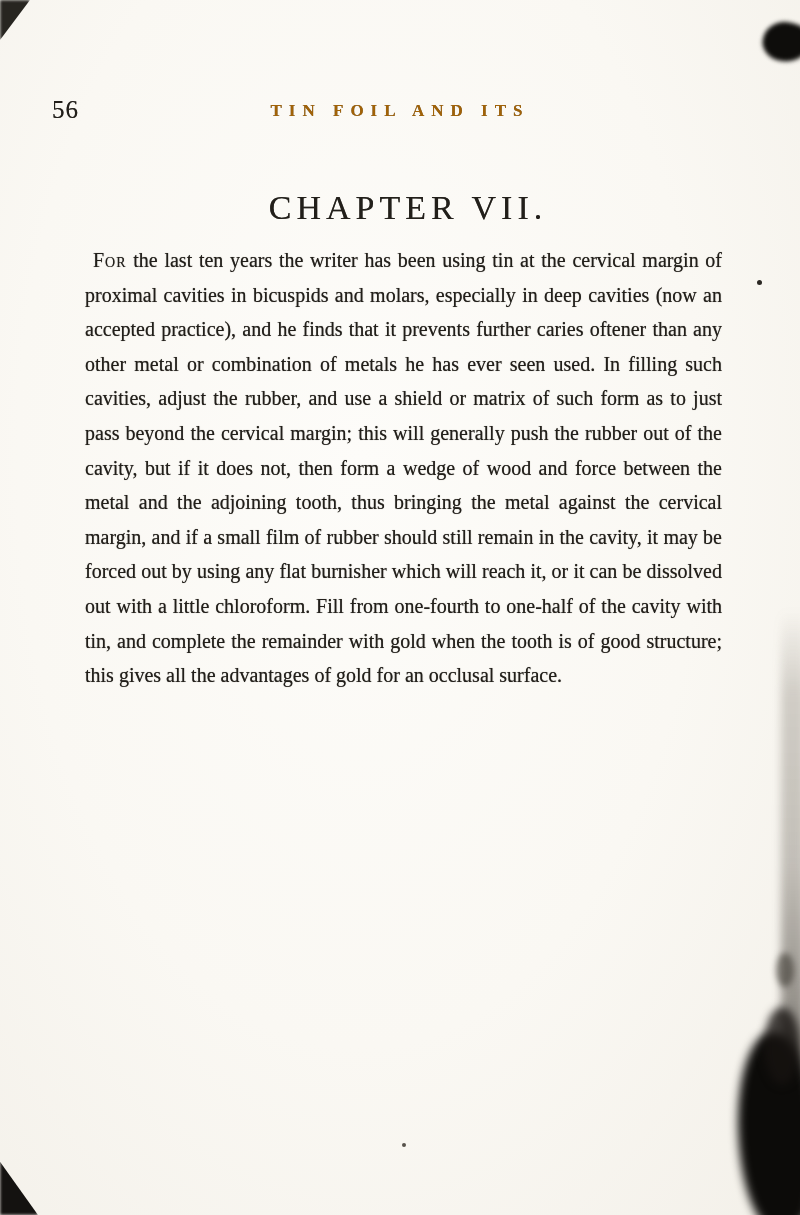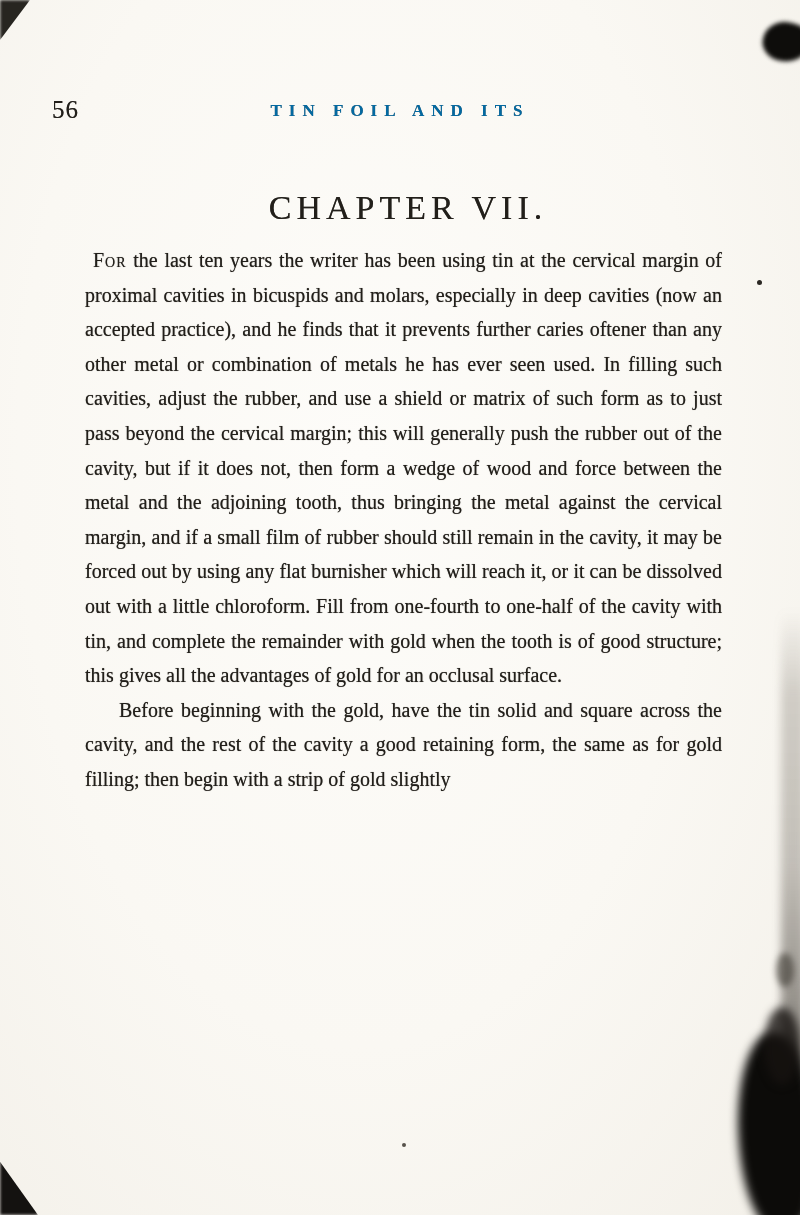--- a/index.html
+++ b/index.html
@@ -33,21 +33,21 @@
 
   .running-header {
     position: absolute;
     top: 101px;
     left: 0;
     width: 100%;
     text-align: center;
     font-size: 17px;
     font-weight: bold;
     letter-spacing: 7px;
-    color: #0369a1;
+    color: #a16207;
     text-shadow: 0 0 0.5px rgba(33,31,27,0.6);
   }
 
   .chapter-heading {
     position: absolute;
     top: 189px;
     left: 8px;
     width: 100%;
     text-align: center;
     font-size: 34px;
@@ -161,21 +161,20 @@
 <div class="page">
 
   <span class="page-number">56</span>
 
   <div class="running-header">TIN FOIL AND ITS</div>
 
   <div class="chapter-heading">CHAPTER VII.</div>
 
   <div class="content">
     <p class="para-1"><span class="lead">For</span> <span>the last ten years the writer has been using tin at the cervical margin of proximal cavities in bicuspids and molars, especially in deep cavities (now an accepted practice), and he finds that it prevents further caries oftener than any other metal or combination of metals he has ever seen used. In filling such cavities, adjust the rubber, and use a shield or matrix of such form as to just pass beyond the cervical margin; this will generally push the rubber out of the cavity, but if it does not, then form a wedge of wood and force between the metal and the adjoining tooth, thus bringing the metal against the cervical margin, and if a small film of rubber should still remain in the cavity, it may be forced out by using any flat burnisher which will reach it, or it can be dissolved out with a little chloroform.  Fill from one-fourth to one-half of the cavity with tin, and complete the remainder with gold when the tooth is of good structure; this gives all the advantages of gold for an occlusal surface.</span></p>
-    <p class="para-2">Before beginning with the gold, have the tin solid and square across the cavity, and the rest of the cavity a good retaining form, the same as for gold filling; then begin with a strip of gold slightly</p>
   </div>
 
   <div class="artifact smudge-top-left"></div>
   <div class="artifact smudge-top-right"></div>
   <div class="artifact edge-strip-right"></div>
   <div class="artifact blotch-bottom-right-1"></div>
   <div class="artifact blotch-bottom-right-2"></div>
   <div class="artifact blotch-bottom-right-3"></div>
   <div class="artifact smudge-bottom-left"></div>
   <div class="artifact speck-margin-right"></div>

